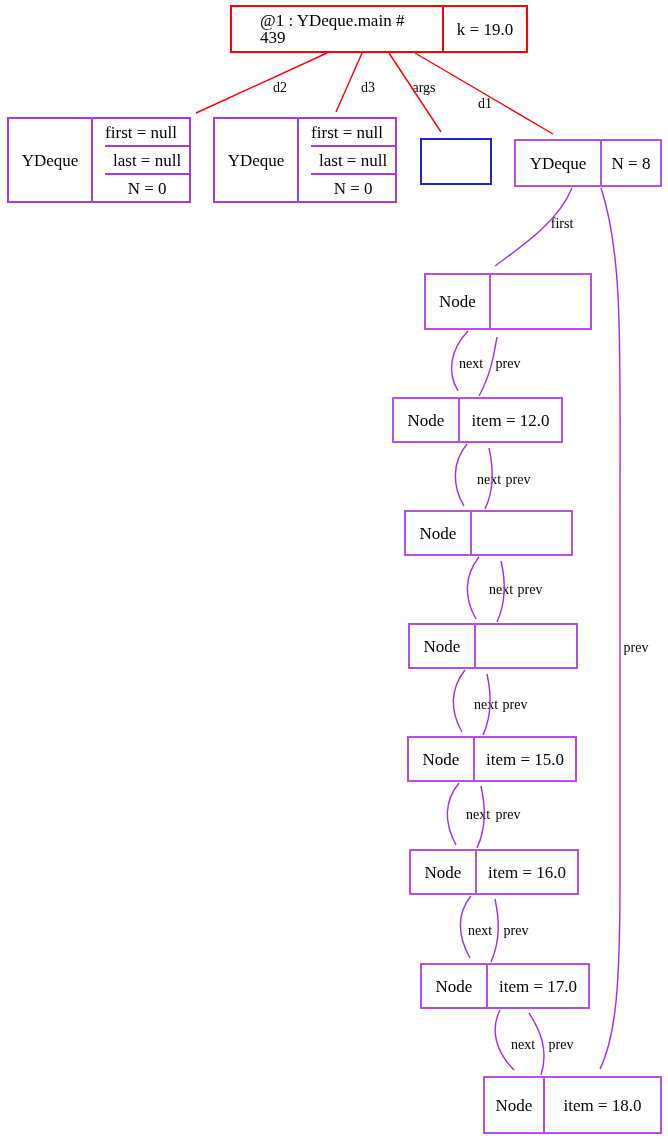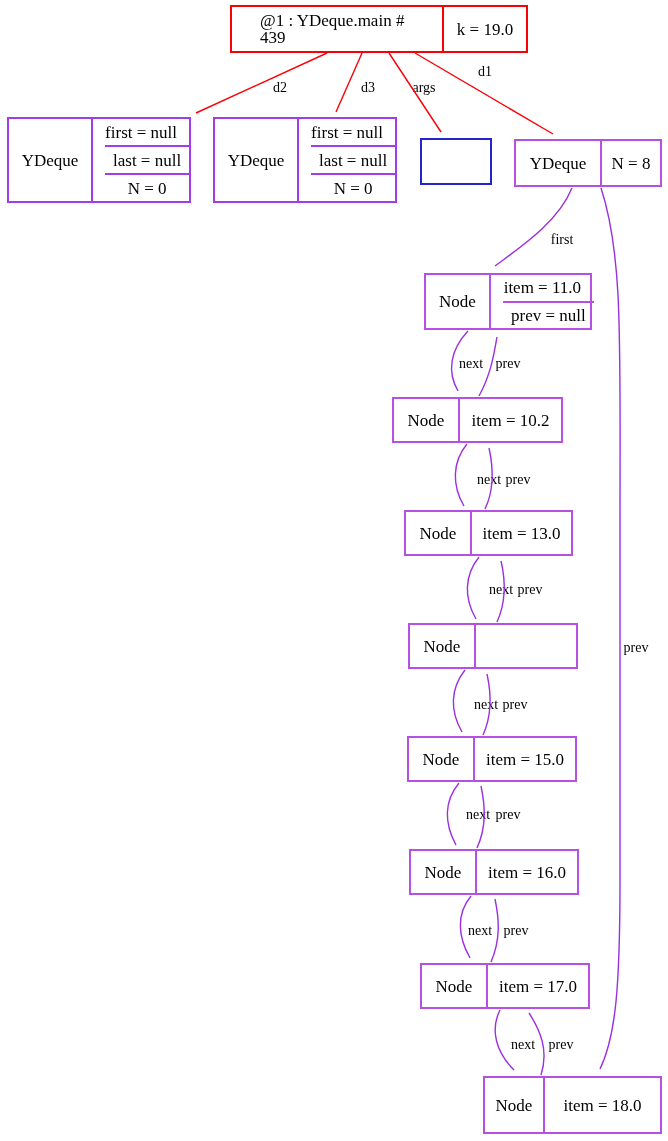--- a/index.html
+++ b/index.html
@@ -69,38 +69,31 @@
 
   <div class="obox orchid" style="left:514px;top:139px;width:148px;height:48px">
     <div class="obox-name" style="width:86px">YDeque</div>
     <div class="obox-fields">
       <div class="obox-field">N = 8</div>
     </div>
   </div>
 
   <div class="obox orchid" style="left:424px;top:273px;width:168px;height:57px">
     <div class="obox-name" style="width:65px">Node</div>
-    <div class="obox-fields">
-      <div class="obox-field">item = 11.0</div>
-      <div class="obox-field">prev = null</div>
-    </div>
   </div>
 
   <div class="obox orchid" style="left:392px;top:397px;width:171px;height:46px">
     <div class="obox-name" style="width:66px">Node</div>
     <div class="obox-fields">
-      <div class="obox-field">item = 10.2</div>
+      <div class="obox-field">item = 12.0</div>
     </div>
   </div>
 
   <div class="obox orchid" style="left:404px;top:510px;width:169px;height:46px">
     <div class="obox-name" style="width:66px">Node</div>
-    <div class="obox-fields">
-      <div class="obox-field">item = 13.0</div>
-    </div>
   </div>
 
   <div class="obox orchid" style="left:408px;top:623px;width:170px;height:46px">
     <div class="obox-name" style="width:66px">Node</div>
   </div>
 
   <div class="obox orchid" style="left:407px;top:736px;width:170px;height:46px">
     <div class="obox-name" style="width:66px">Node</div>
     <div class="obox-fields">
       <div class="obox-field">item = 15.0</div>
@@ -124,22 +117,22 @@
   <div class="obox orchid" style="left:483px;top:1076px;width:179px;height:58px">
     <div class="obox-name" style="width:60px">Node</div>
     <div class="obox-fields">
       <div class="obox-field">item = 18.0</div>
     </div>
   </div>
 
   <div class="elabel" style="left:280px;top:88px">d2</div>
   <div class="elabel" style="left:368px;top:88px">d3</div>
   <div class="elabel" style="left:424px;top:88px">args</div>
-  <div class="elabel" style="left:485px;top:72px">d1</div>
-  <div class="elabel" style="left:562px;top:240px">first</div>
+  <div class="elabel" style="left:485px;top:104px">d1</div>
+  <div class="elabel" style="left:562px;top:224px">first</div>
   <div class="elabel" style="left:636px;top:648px">prev</div>
 
   <div class="elabel" style="left:471px;top:364px">next</div>
   <div class="elabel" style="left:508px;top:364px">prev</div>
   <div class="elabel" style="left:489px;top:480px">next</div>
   <div class="elabel" style="left:518px;top:480px">prev</div>
   <div class="elabel" style="left:501px;top:590px">next</div>
   <div class="elabel" style="left:530px;top:590px">prev</div>
   <div class="elabel" style="left:486px;top:705px">next</div>
   <div class="elabel" style="left:515px;top:705px">prev</div>

